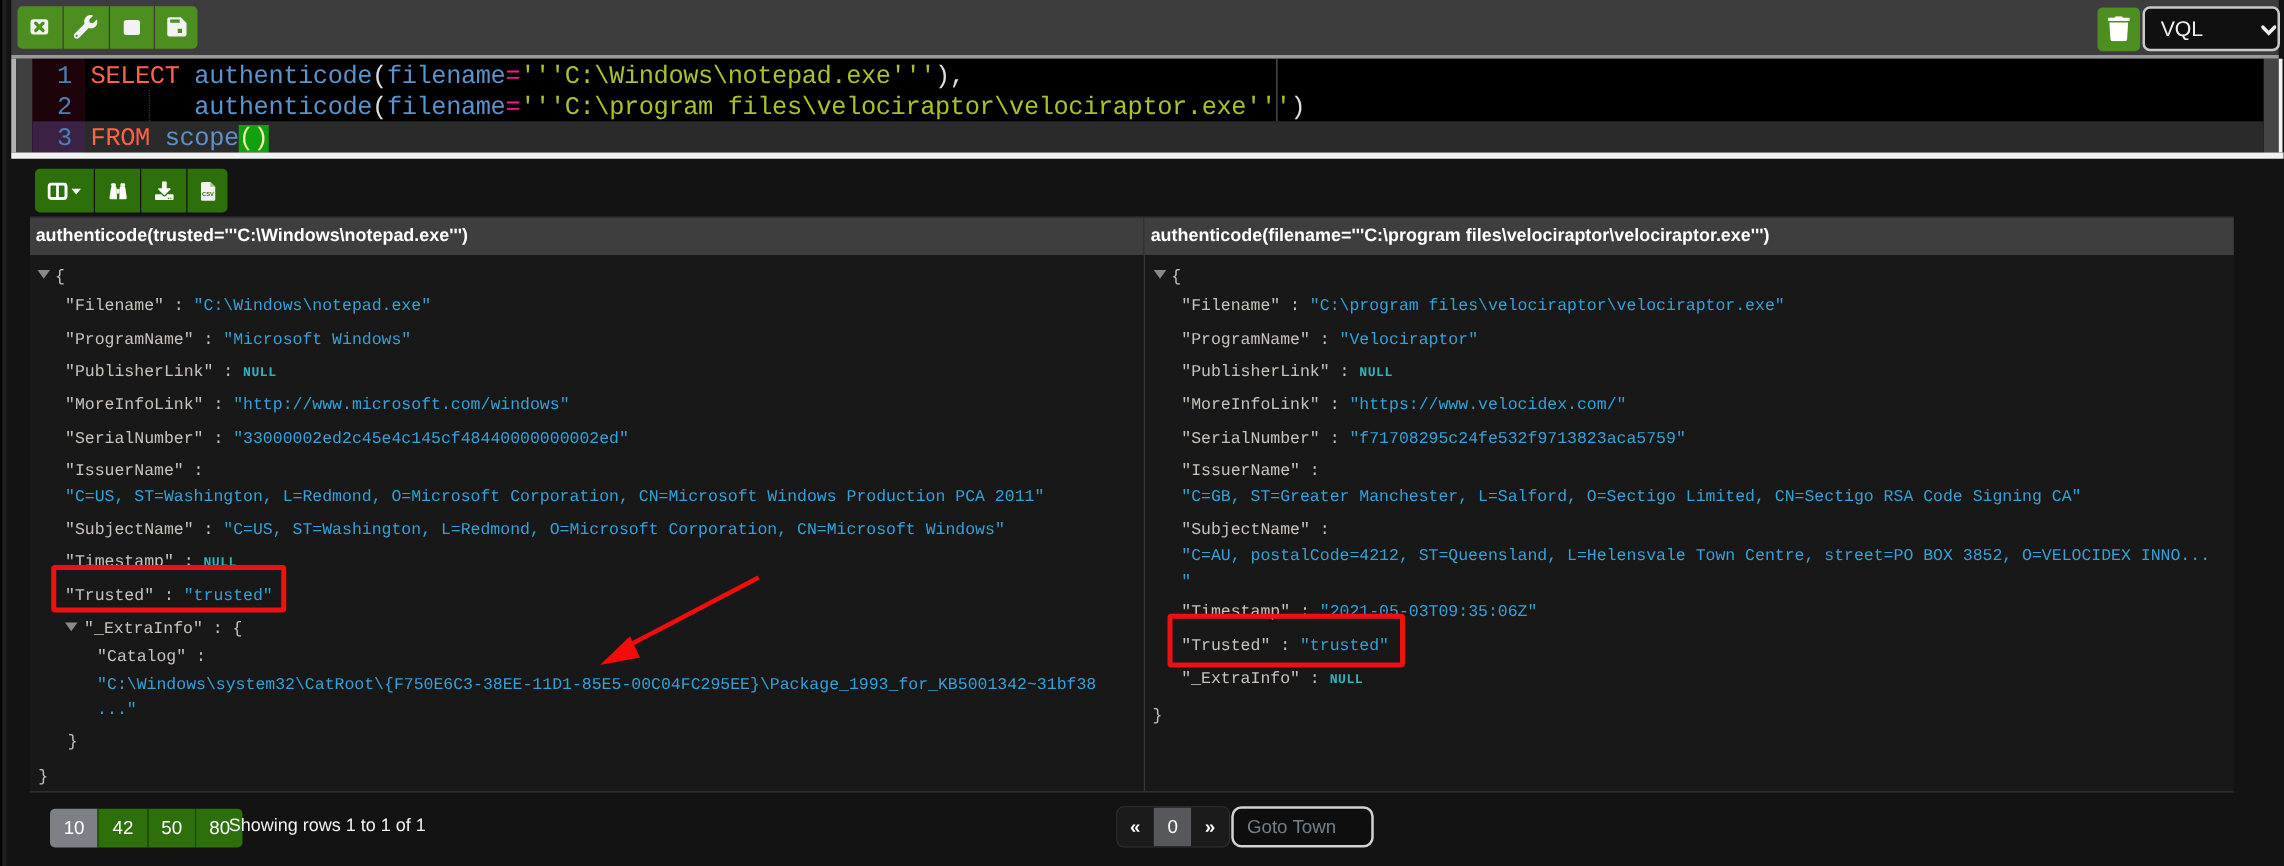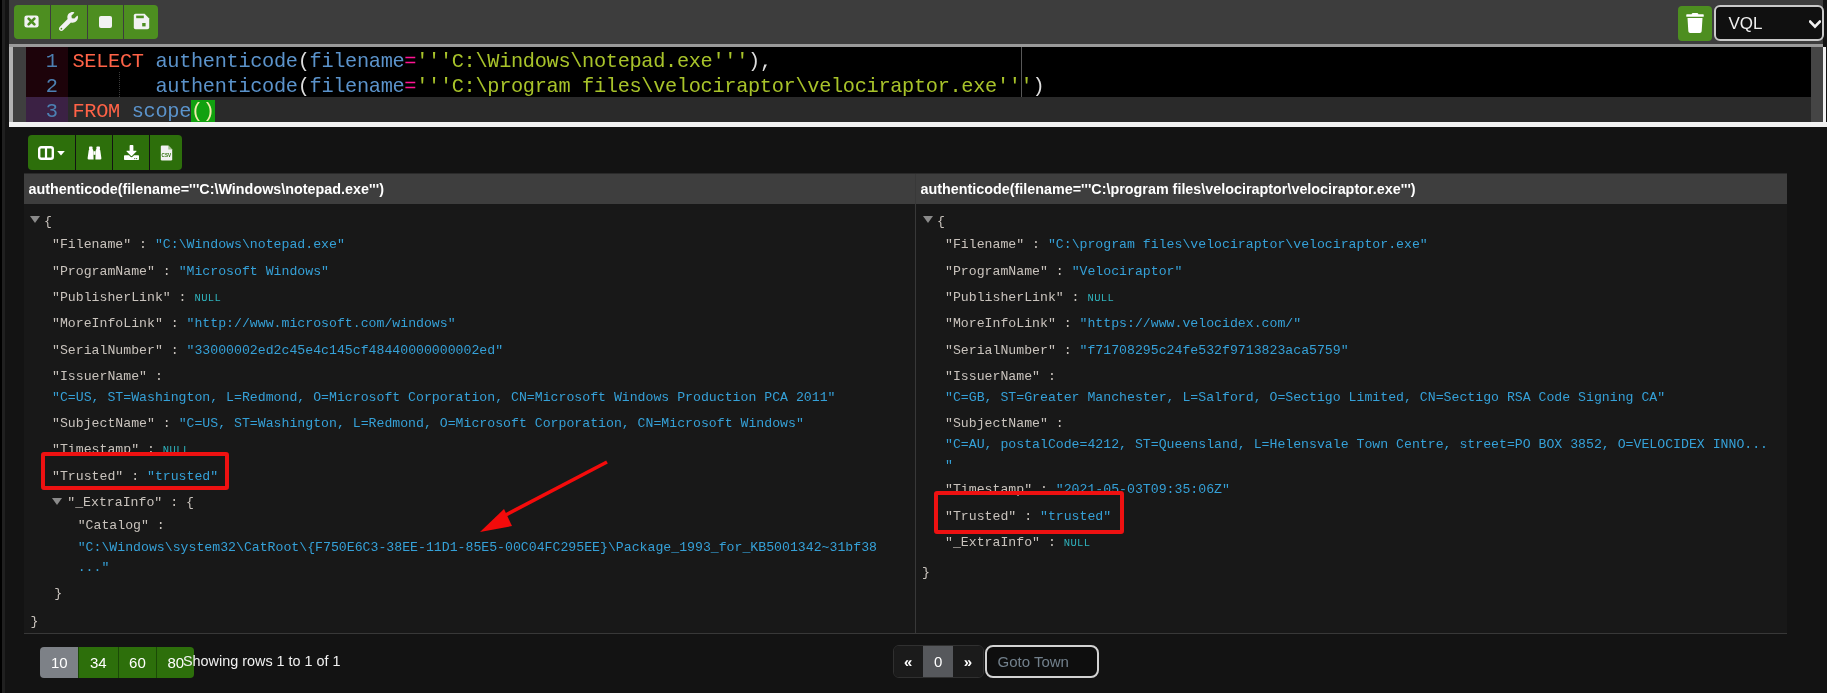--- a/index.html
+++ b/index.html
@@ -2,21 +2,21 @@
 <html><head>
 <meta charset="utf-8">
 <style>
   html,body{margin:0;padding:0;background:#131313;}
   body{width:1827px;height:693px;position:relative;overflow:hidden;font-family:"Liberation Sans",sans-serif;}
   .abs{position:absolute;}
   .mono{font-family:"Liberation Mono",monospace;}
   
   .jline{position:absolute;white-space:pre;font-family:"Liberation Mono",monospace;font-size:13.2px;line-height:17px;height:17px;color:#c9c3bd;}
   .v{color:#35a1d8;}
-  .n{color:#2fb3bd;font-size:10.5px;font-weight:normal;letter-spacing:.4px;}
+  .n{color:#2fb3bd;font-size:10.5px;font-weight:bold;letter-spacing:.4px;}
   .tri{position:absolute;width:0;height:0;border-left:5.5px solid transparent;border-right:5.5px solid transparent;border-top:7px solid #8a8a8a;}
   .greenbtn{background:#4d8e20;display:flex;align-items:center;justify-content:center;}
   .dgreenbtn{background:#2d6f0b;display:flex;align-items:center;justify-content:center;}
 </style>
 </head>
 <body>
 
 <div class="abs" style="left:0;top:0;width:1.5px;height:693px;background:#000;"></div>
 <div class="abs" style="left:1.5px;top:0;width:3px;height:693px;background:#202020;"></div>
 
@@ -103,21 +103,21 @@
       <path d="M2 0.5 H8.3 L12.2 4.4 V14.3 Q12.2 15.5 11 15.5 H2 Q0.8 15.5 0.8 14.3 V1.7 Q0.8 0.5 2 0.5 Z" fill="#f2f2f2"></path>
       <path d="M8.3 0.5 L12.2 4.4 H8.3 Z" fill="#9fc08a"></path>
       <text x="1.6" y="12" font-size="4.6" font-weight="bold" fill="#2d6f0b" font-family="Liberation Sans,sans-serif">CSV</text>
     </svg>
   </div>
 </div>
 
 <div class="abs" style="left:24px;top:172.5px;width:1762.5px;height:459.5px;border-top:1px solid #2a2a2a;">
 
   <div class="abs" style="left:0;top:0.5px;width:890.5px;height:31px;background:#3e3e3e;border-bottom:1px solid #181818;box-sizing:border-box;">
-    <span class="abs" style="left:4.5px;top:7px;font-size:14.35px;font-weight:bold;color:#fff;white-space:pre;">authenticode(filename='''C:\Windows\notepad.exe''')</span>
+    <span class="abs" style="left:4.5px;top:7px;font-size:14.35px;font-weight:bold;color:#fff;white-space:pre;">authenticode(trusted='''C:\Windows\notepad.exe''')</span>
   </div>
   <div class="abs" style="left:891.5px;top:0.5px;width:871px;height:31px;background:#3e3e3e;border-bottom:1px solid #181818;box-sizing:border-box;">
     <span class="abs" style="left:5px;top:7px;font-size:14.35px;font-weight:bold;color:#fff;white-space:pre;">authenticode(filename='''C:\program files\velociraptor\velociraptor.exe''')</span>
   </div>
 
   <div class="abs" style="left:0;top:31.5px;width:890.5px;height:428px;background:#181818;"></div>
   <div class="abs" style="left:891.5px;top:31.5px;width:871px;height:428px;background:#181818;"></div>
   <div class="abs" style="left:890.5px;top:0.5px;width:1px;height:459px;background:#383838;"></div>
   <div class="abs" style="left:0;top:459.5px;width:1762.5px;height:1px;background:#383838;"></div>
 </div>
@@ -163,22 +163,22 @@
 
 <div class="abs" style="left:41px;top:452px;width:188px;height:38px;border:4px solid #ee1111;border-radius:3px;box-sizing:border-box;"></div>
 <div class="abs" style="left:934px;top:491px;width:190px;height:43px;border:4.5px solid #ee1111;border-radius:3px;box-sizing:border-box;"></div>
 <svg class="abs" style="left:460px;top:445px;" width="160" height="100" viewBox="0 0 160 100">
   <line x1="147" y1="17" x2="36" y2="75" stroke="#f40b0b" stroke-width="3.6"></line>
   <polygon points="20,87 44,64 52,81" fill="#f40b0b"></polygon>
 </svg>
 
 <div class="abs" style="left:23.4px;top:647px;height:31px;display:flex;font-size:15px;color:#fff;padding-left:17px;">
   <div style="width:37.8px;background:#7d8187;display:flex;align-items:center;justify-content:center;border-radius:4px 0 0 4px;">10</div>
-  <div style="width:38.4px;background:#2d6f0b;display:flex;align-items:center;justify-content:center;border-left:1px solid #1b4a06;">34</div>
-  <div style="width:37.7px;background:#2d6f0b;display:flex;align-items:center;justify-content:center;border-left:1px solid #1b4a06;">60</div>
+  <div style="width:38.4px;background:#2d6f0b;display:flex;align-items:center;justify-content:center;border-left:1px solid #1b4a06;">42</div>
+  <div style="width:37.7px;background:#2d6f0b;display:flex;align-items:center;justify-content:center;border-left:1px solid #1b4a06;">50</div>
   <div style="width:37px;background:#2d6f0b;display:flex;align-items:center;justify-content:center;border-left:1px solid #1b4a06;border-radius:0 4px 4px 0;">80</div>
 </div>
 <span class="abs" style="left:183px;top:652.5px;font-size:14.4px;color:#f2f2f2;text-align:right;">Showing rows 1 to 1 of 1</span>
 
 <div class="abs" style="left:892.5px;top:645px;height:33px;display:flex;border:1px solid #303030;border-radius:6px;overflow:hidden;box-sizing:border-box;font-size:15px;color:#fff;">
   <div style="width:29.5px;background:#1b1b1b;display:flex;align-items:center;justify-content:center;font-weight:bold;">«</div>
   <div style="width:30.2px;background:#56585c;display:flex;align-items:center;justify-content:center;">0</div>
   <div style="width:29.5px;background:#1b1b1b;display:flex;align-items:center;justify-content:center;font-weight:bold;">»</div>
 </div>
 <div class="abs" style="left:984.5px;top:645px;width:114.3px;height:33px;border:2px solid #d2d2d2;border-radius:8px;background:#0e0e0e;box-sizing:border-box;">

